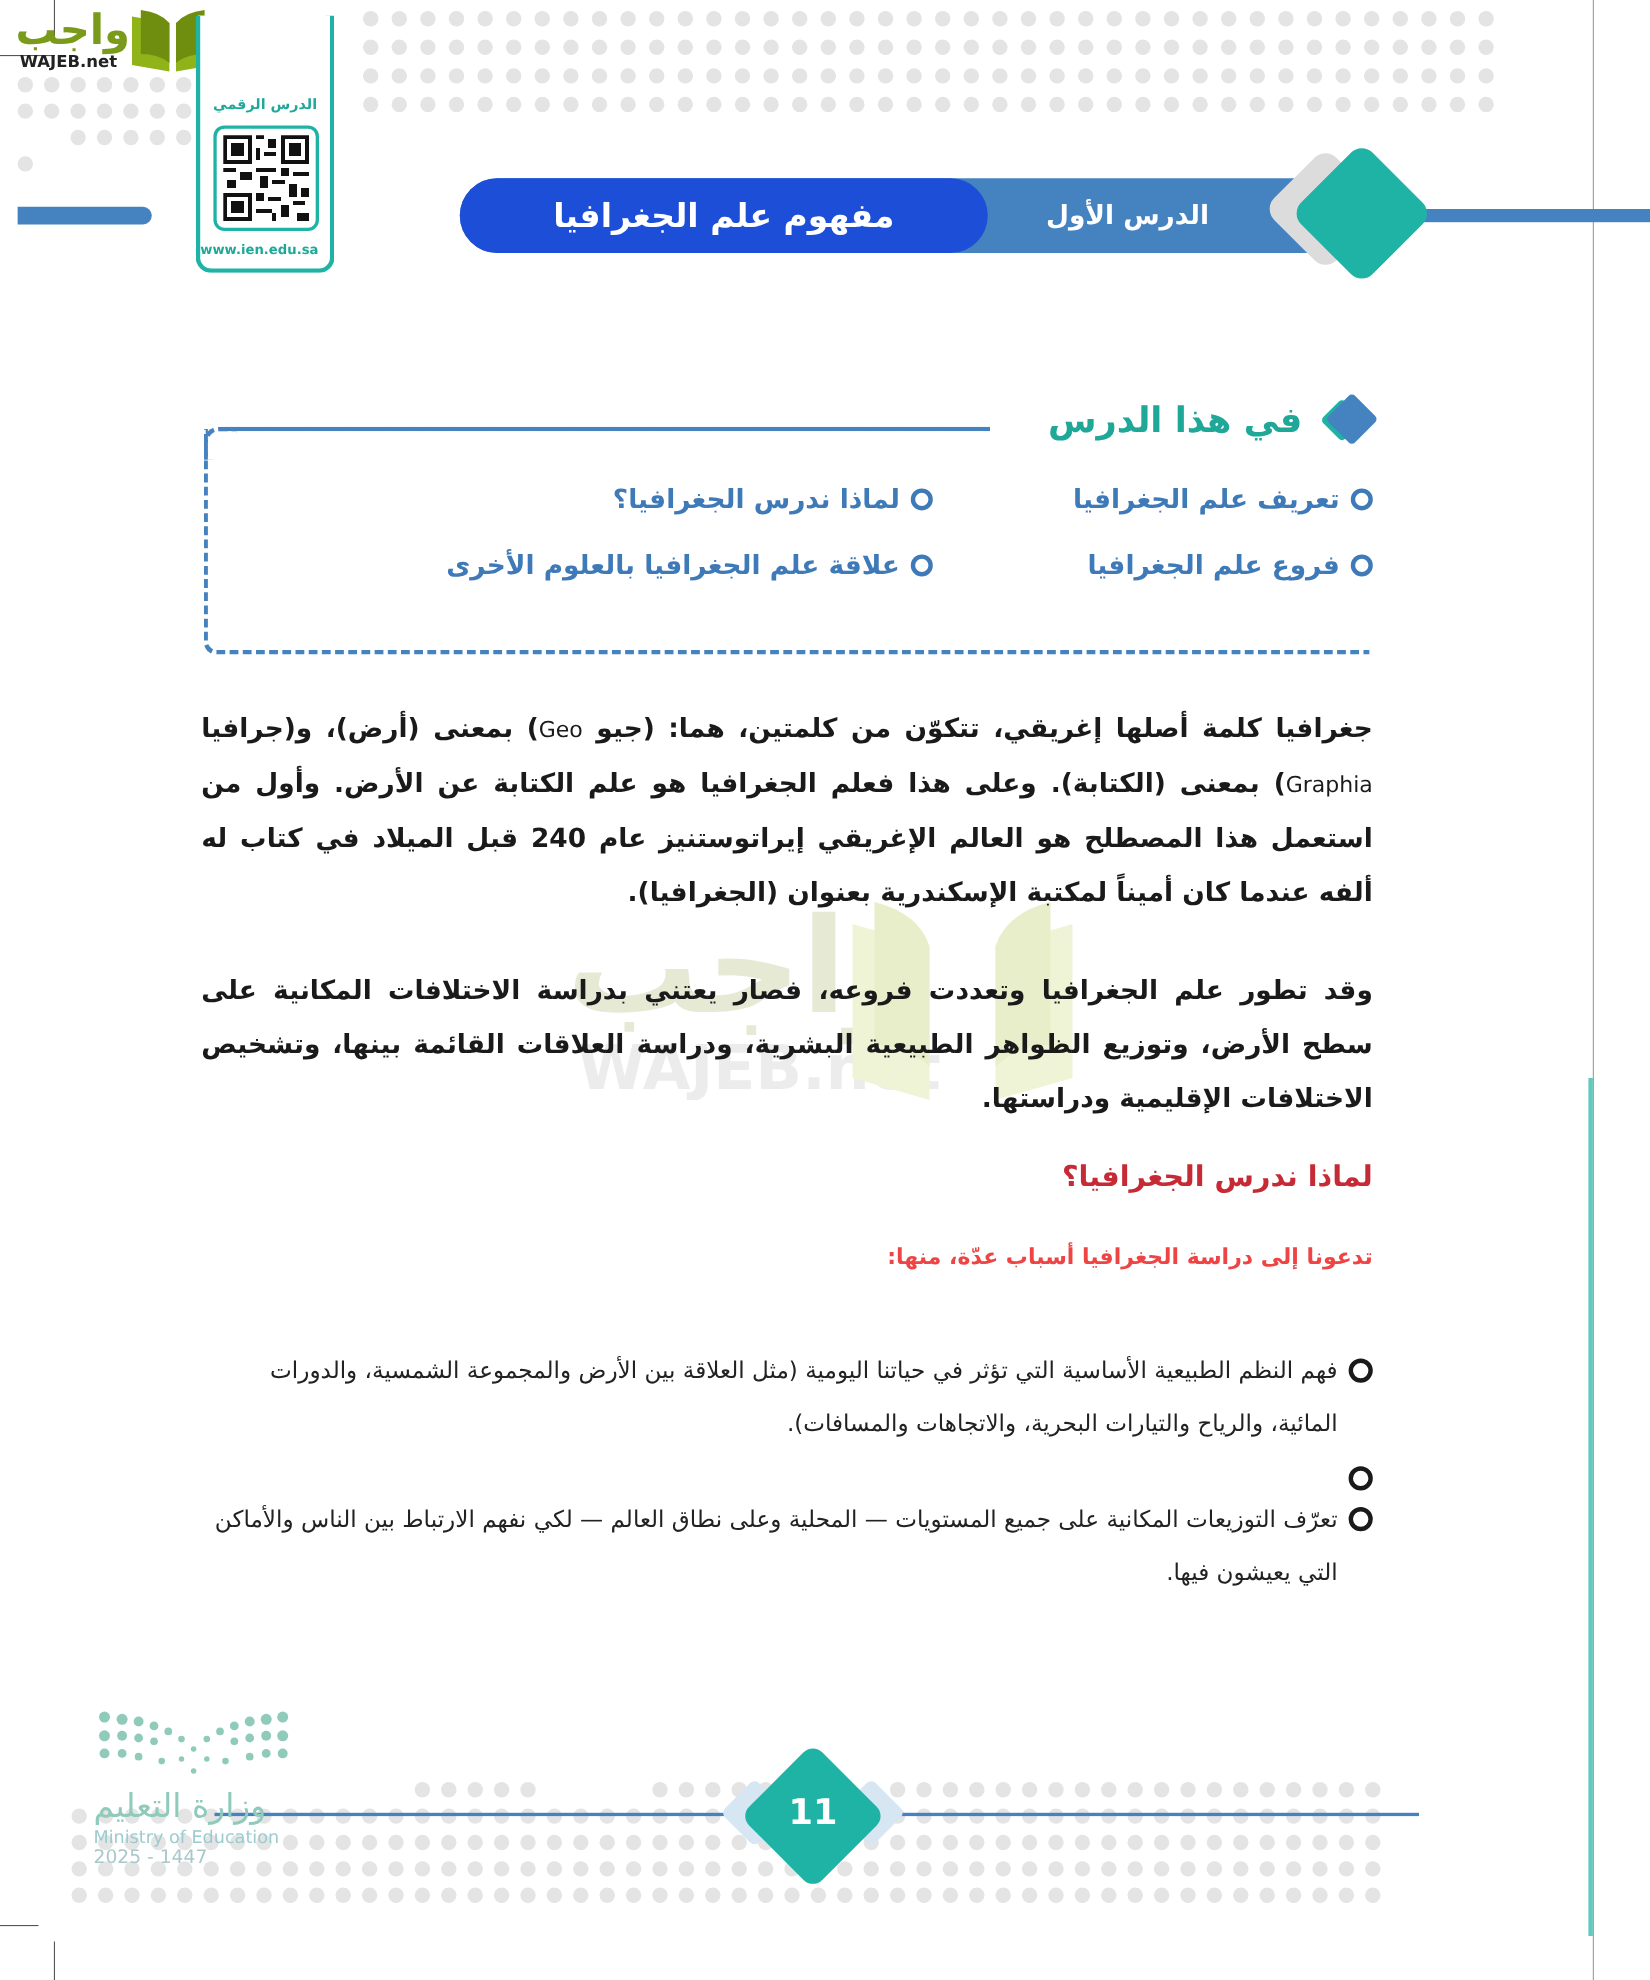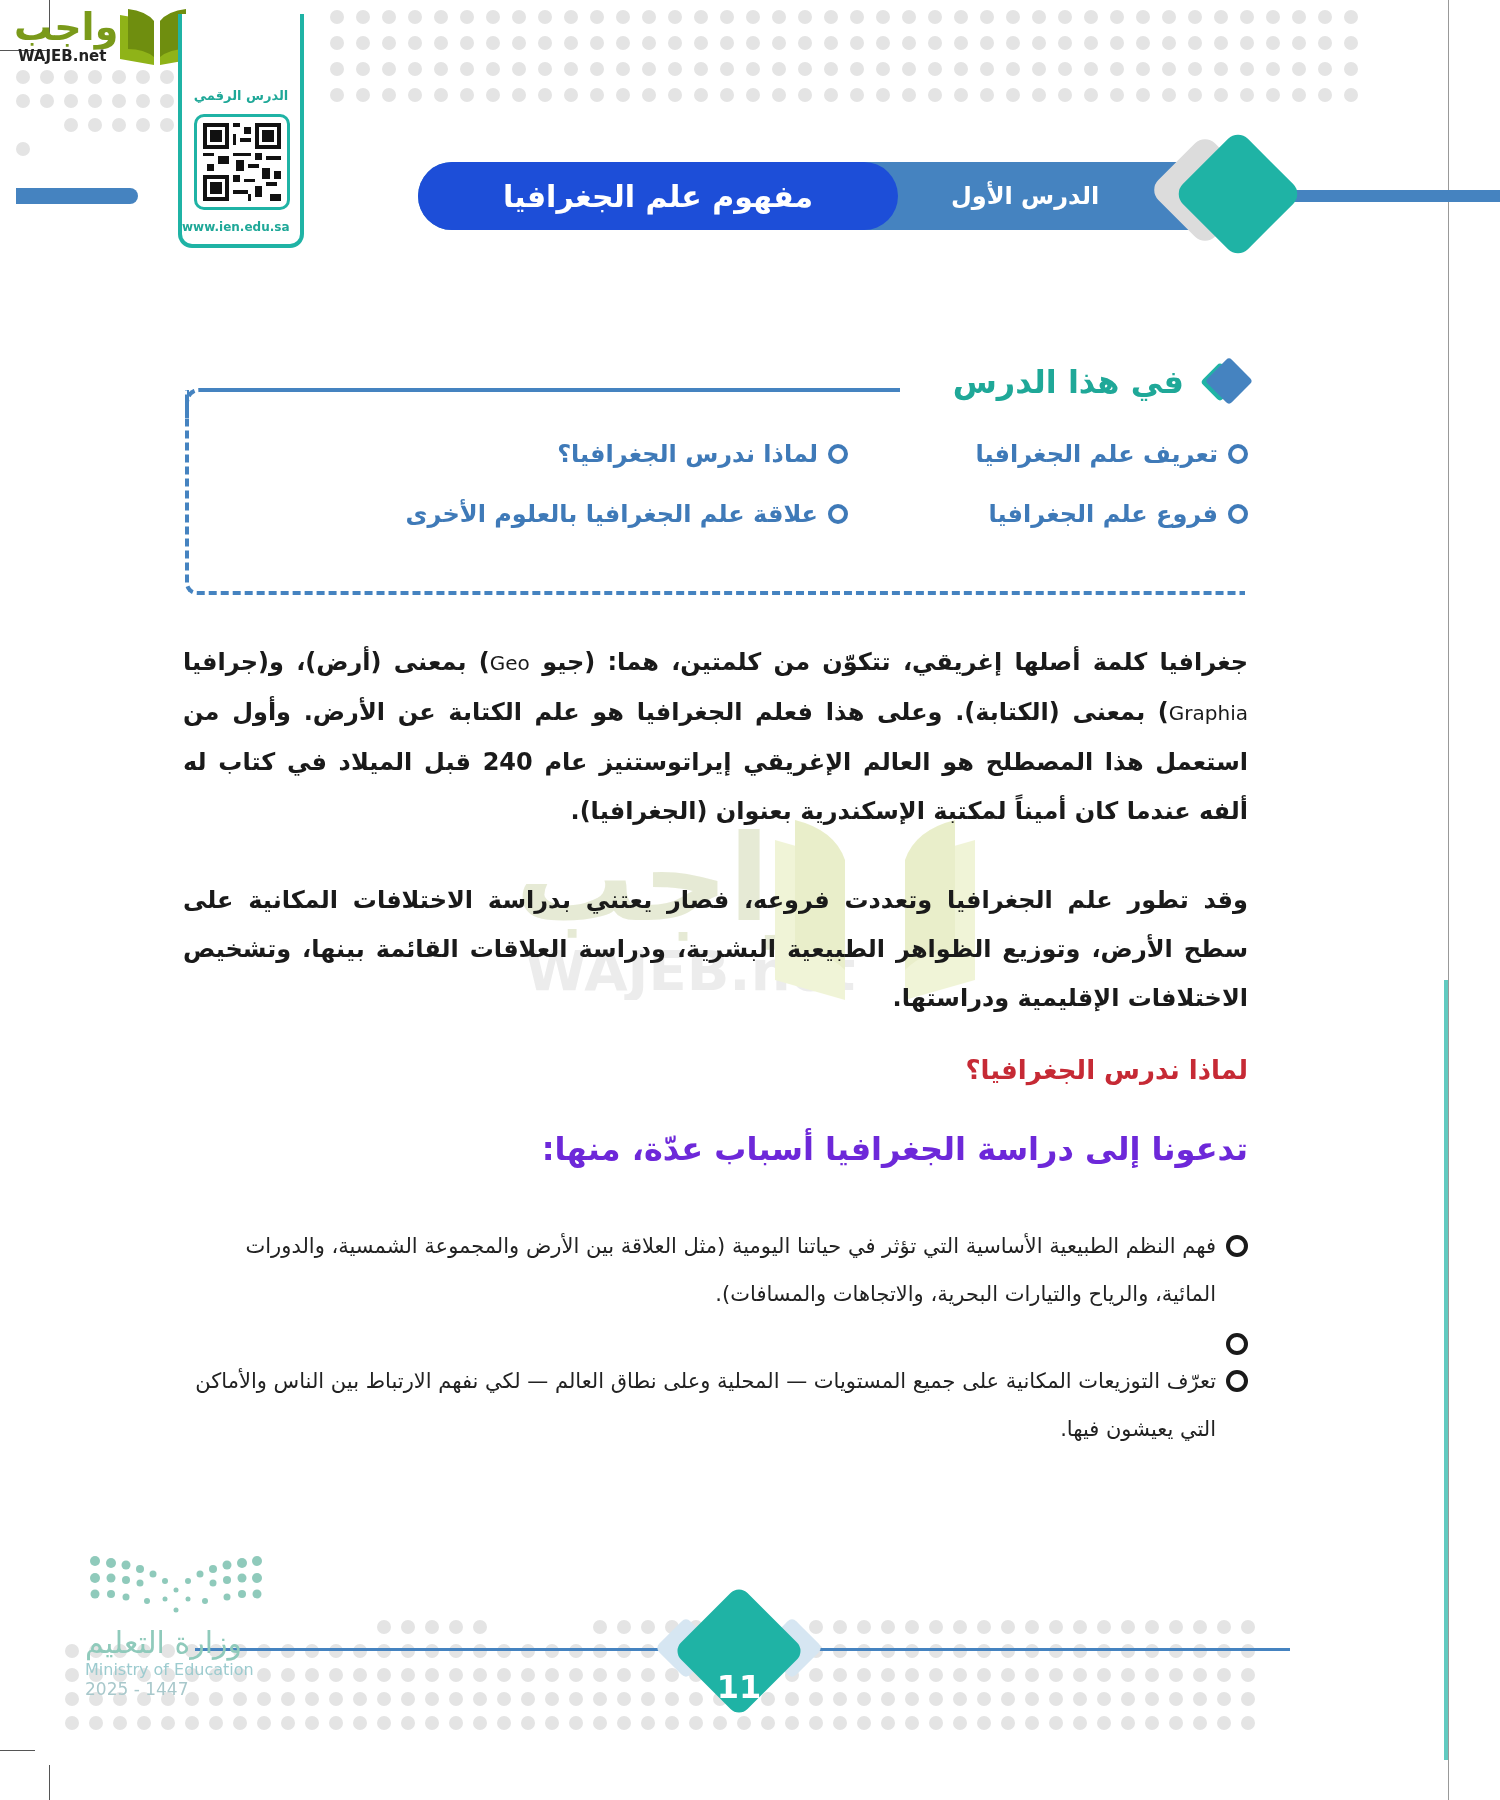--- a/index.html
+++ b/index.html
@@ -45,38 +45,38 @@
   .obj-topline { position: absolute; left: 200px; top: 388px; width: 700px; border-top: 4px dashed #4583c0; border-radius: 12px 0 0 0; }
   .obj-corner { position: absolute; left: 185px; top: 388px; width: 30px; height: 30px; border-left: 4px dashed #4583c0; border-top: 4px dashed #4583c0; border-radius: 14px 0 0 0; }
   .obj-grid { position: absolute; right: 252px; top: 440px; width: 900px; display: grid; grid-template-columns: 400px 500px; row-gap: 32px; direction: rtl; }
   .obj-item { display: flex; align-items: center; gap: 10px; font-size: 24px; font-weight: bold; color: #3f7ab8; }
   .ring { width: 20px; height: 20px; border: 4px solid #3f7ab8; border-radius: 50%; flex: 0 0 auto; }
 
   
   .para { position: absolute; right: 252px; width: 1065px; direction: rtl; text-align: justify; text-align-last: right; font-size: 24px; font-weight: bold; line-height: 49px; color: #1a1a1a; }
   .latin { font-weight: normal; font-size: 20px; }
   .sub-head { position: absolute; right: 252px; direction: rtl; font-size: 26px; font-weight: bold; color: #c62a35; }
-  .lead { position: absolute; right: 252px; direction: rtl; font-size: 32px; font-weight: bold; color: #6d28d9; }
+  .lead { position: absolute; right: 252px; direction: rtl; font-size: 20px; font-weight: bold; color: #ef4444; }
   .reasons { position: absolute; right: 252px; top: 1222px; width: 1065px; direction: rtl; }
   .reason { display: flex; gap: 10px; font-size: 21px; line-height: 48px; color: #222; margin-bottom: 2px; }
   .reason .ring2 { width: 22px; height: 22px; border: 4px solid #1a1a1a; border-radius: 50%; flex: 0 0 auto; margin-top: 13px; }
 
   
   .wm { position: absolute; left: 505px; top: 800px; width: 480px; height: 200px; opacity: 0.35; pointer-events: none; }
 
   
   .right-rule { position: absolute; left: 1448px; top: 0; height: 1800px; border-left: 1px solid #999; }
   .right-teal { position: absolute; left: 1444px; top: 980px; width: 4px; height: 780px; background: #1fb3a5; opacity: 0.7; }
 
   
   .footer-line { position: absolute; left: 195px; top: 1648px; width: 1095px; height: 3px; background: #4583c0; }
   .pg-wing-l { position: absolute; left: 664px; top: 1626px; width: 44px; height: 44px; background: #d6e6f2; transform: rotate(45deg); border-radius: 6px; }
   .pg-wing-r { position: absolute; left: 770px; top: 1626px; width: 44px; height: 44px; background: #d6e6f2; transform: rotate(45deg); border-radius: 6px; }
   .pg-diamond { position: absolute; left: 692px; top: 1604px; width: 94px; height: 94px; background: #1fb3a5; transform: rotate(45deg); border-radius: 12px; }
-  .pg-num { position: absolute; left: 682px; top: 1628px; width: 114px; text-align: center; font-size: 32px; font-weight: bold; color: #fff; margin-top: 40px; }
+  .pg-num { position: absolute; left: 682px; top: 1628px; width: 114px; text-align: center; font-size: 32px; font-weight: bold; color: #fff; }
   .moe { position: absolute; left: 85px; top: 1555px; width: 185px; }
   .moe-ar { font-size: 30px; color: #8fcabb; direction: rtl; text-align: left; margin-top: 6px; }
   .moe-en { font-size: 16px; color: #9ccbcf; }
   .moe-yr { font-size: 17px; color: #a8c8cb; }
   .bottom-crop-h { position: absolute; left: 0; top: 1750px; width: 35px; border-top: 1px solid #555; }
   .bottom-crop-v { position: absolute; left: 49px; top: 1765px; height: 35px; border-left: 1px solid #555; }
 </style>
 </head>
 <body>
 

